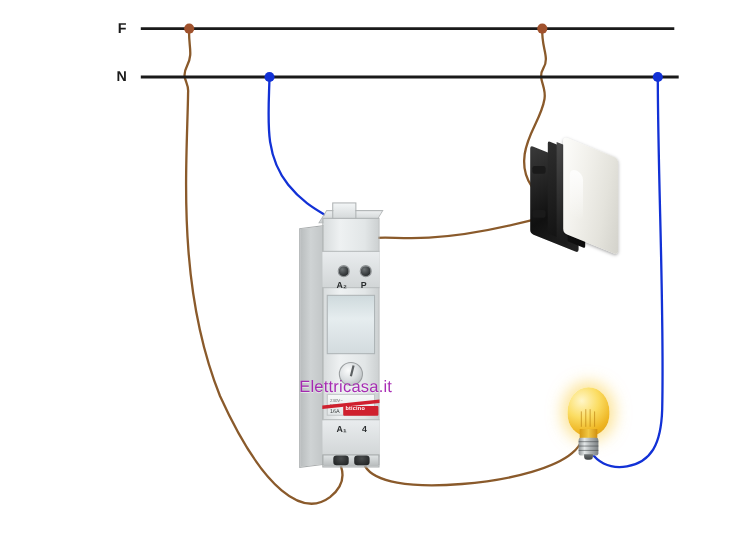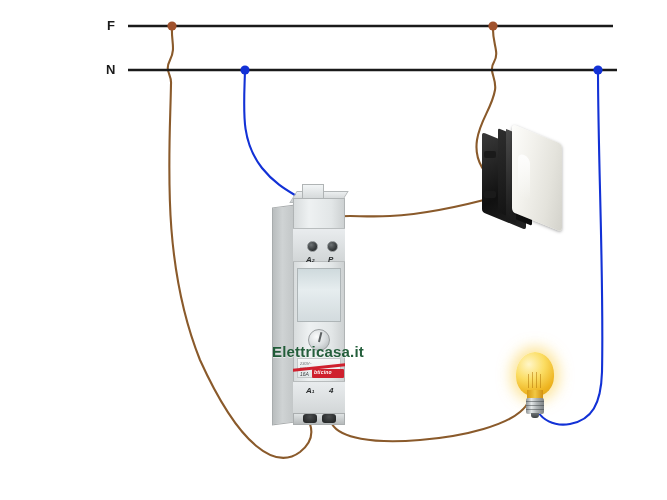--- a/index.html
+++ b/index.html
@@ -7,21 +7,21 @@
   body{width:667px;height:500px;position:relative;overflow:hidden;
        font-family:"Liberation Sans", sans-serif;}
   #stage{position:absolute;left:0;top:0;width:667px;height:500px;background:#fff;}
   #wires{position:absolute;left:0;top:0;width:667px;height:500px;}
   .rail-label{position:absolute;font-size:13px;font-weight:700;color:#1a1a1a;
               letter-spacing:0;line-height:1;}
   #label-F{left:107px;top:19px;}
   #label-N{left:106px;top:63px;}
 
   
-  #timer{position:absolute;left:272px;top:198px;width:74px;height:232px;font-style:italic;}
+  #timer{position:absolute;left:272px;top:198px;width:74px;height:232px;}
   .t-left{position:absolute;left:0;top:8px;width:23px;height:218px;
           background:linear-gradient(90deg,#b9bdbe 0%,#cfd3d4 45%,#c2c6c7 100%);
           transform:skewY(-7deg);border:1px solid #a8acad;box-sizing:border-box;}
   .t-face{position:absolute;left:21px;top:0;width:52px;height:225px;
           background:linear-gradient(90deg,#d8dcdd 0%,#eef1f2 30%,#e2e6e7 75%,#cdd1d2 100%);
           border:1px solid #b0b4b5;box-sizing:border-box;}
   .t-top{position:absolute;left:21px;top:-7px;width:52px;height:12px;
          background:linear-gradient(180deg,#eceff0,#c9cdce);
          transform:skewX(-32deg);border:1px solid #b4b8b9;box-sizing:border-box;}
   .t-clip{position:absolute;left:30px;top:-14px;width:22px;height:16px;
@@ -89,22 +89,22 @@
       background:linear-gradient(90deg,#d79a12,#f2c844,#d08f10);}
   .b-fil{position:absolute;left:14px;top:20px;width:18px;height:16px;}
   .b-fil i{position:absolute;bottom:0;width:1px;height:14px;background:rgba(180,120,10,.55);}
   .b-base{position:absolute;left:14px;top:46px;width:18px;height:16px;border-radius:2px;
       background:linear-gradient(90deg,#8d9294 0%,#e3e7e8 30%,#aeb3b5 60%,#7d8284 100%);}
   .b-base i{position:absolute;left:0;width:18px;height:1px;background:rgba(60,65,67,.5);}
   .b-tip{position:absolute;left:19px;top:61px;width:8px;height:5px;border-radius:0 0 3px 3px;
       background:linear-gradient(180deg,#6e7375,#3c4042);}
 
   
-  #watermark{position:absolute;left:272px;top:343px;font-size:15px;font-weight:700;
-     color:#14532d;opacity:.92;letter-spacing:.2px;
+  #watermark{position:absolute;left:272px;top:343px;font-size:15px;font-weight:400;
+     color:#a21caf;opacity:.92;letter-spacing:.2px;
      text-shadow:0 1px 0 rgba(255,255,255,.6);white-space:nowrap;}
 </style>
 </head>
 <body>
 
 <div id="stage">
 
   <svg id="wires" viewBox="0 0 667 500">
       <path d="M172,26 C171,42 176,48 170,60 C164,72 172,74 171,84 C170,150 160,260 200,360 C240,448 276,470 300,452 C314,441 312,430 310,424" fill="none" stroke="#8a5a2b" stroke-width="2.1" stroke-linecap="round" stroke-linejoin="round"></path>
       <path d="M245,70 C244,110 240,140 262,168 C286,198 312,196 316,218 C318,228 318,232 318,238" fill="none" stroke="#1231d6" stroke-width="2.1" stroke-linecap="round" stroke-linejoin="round"></path>

